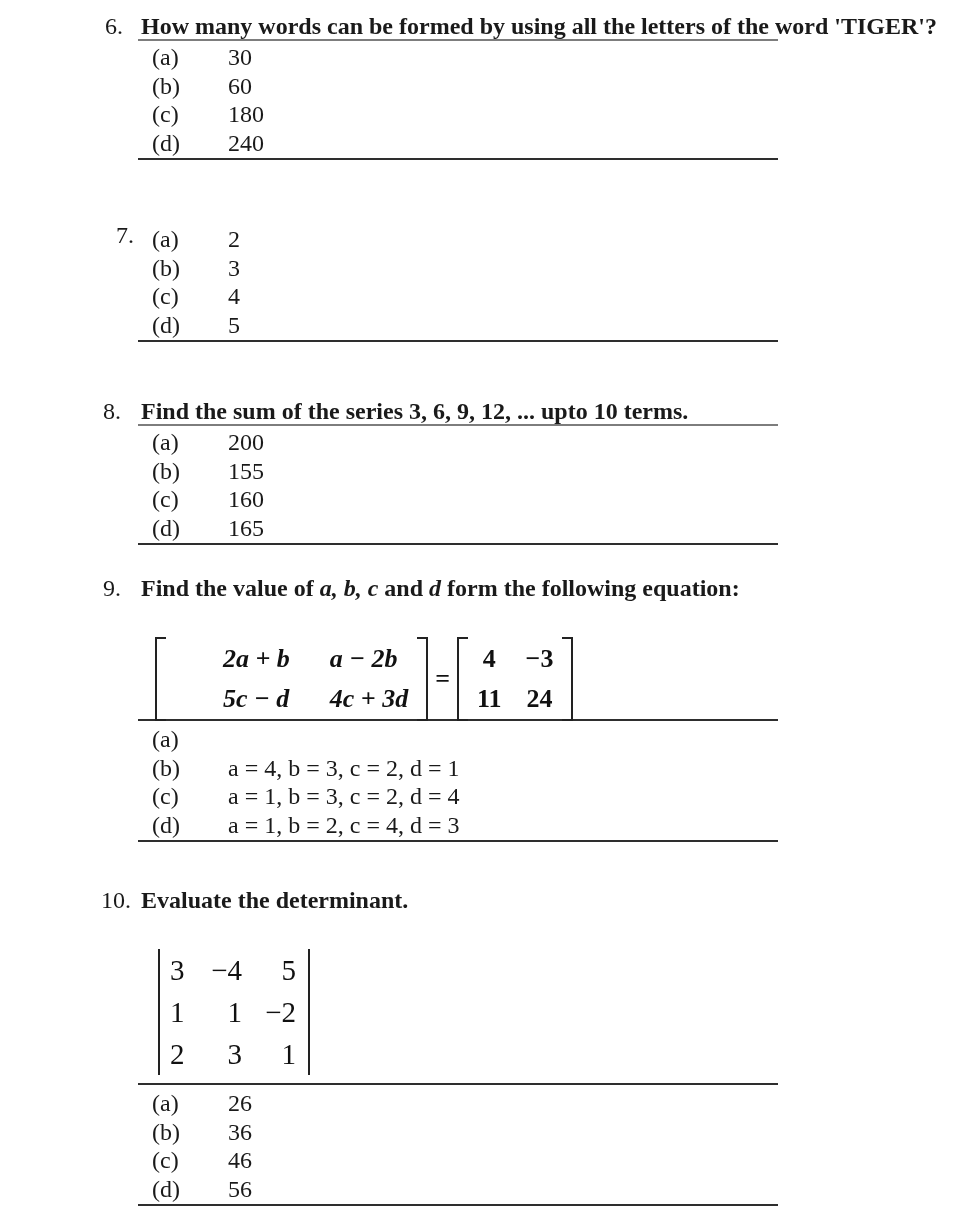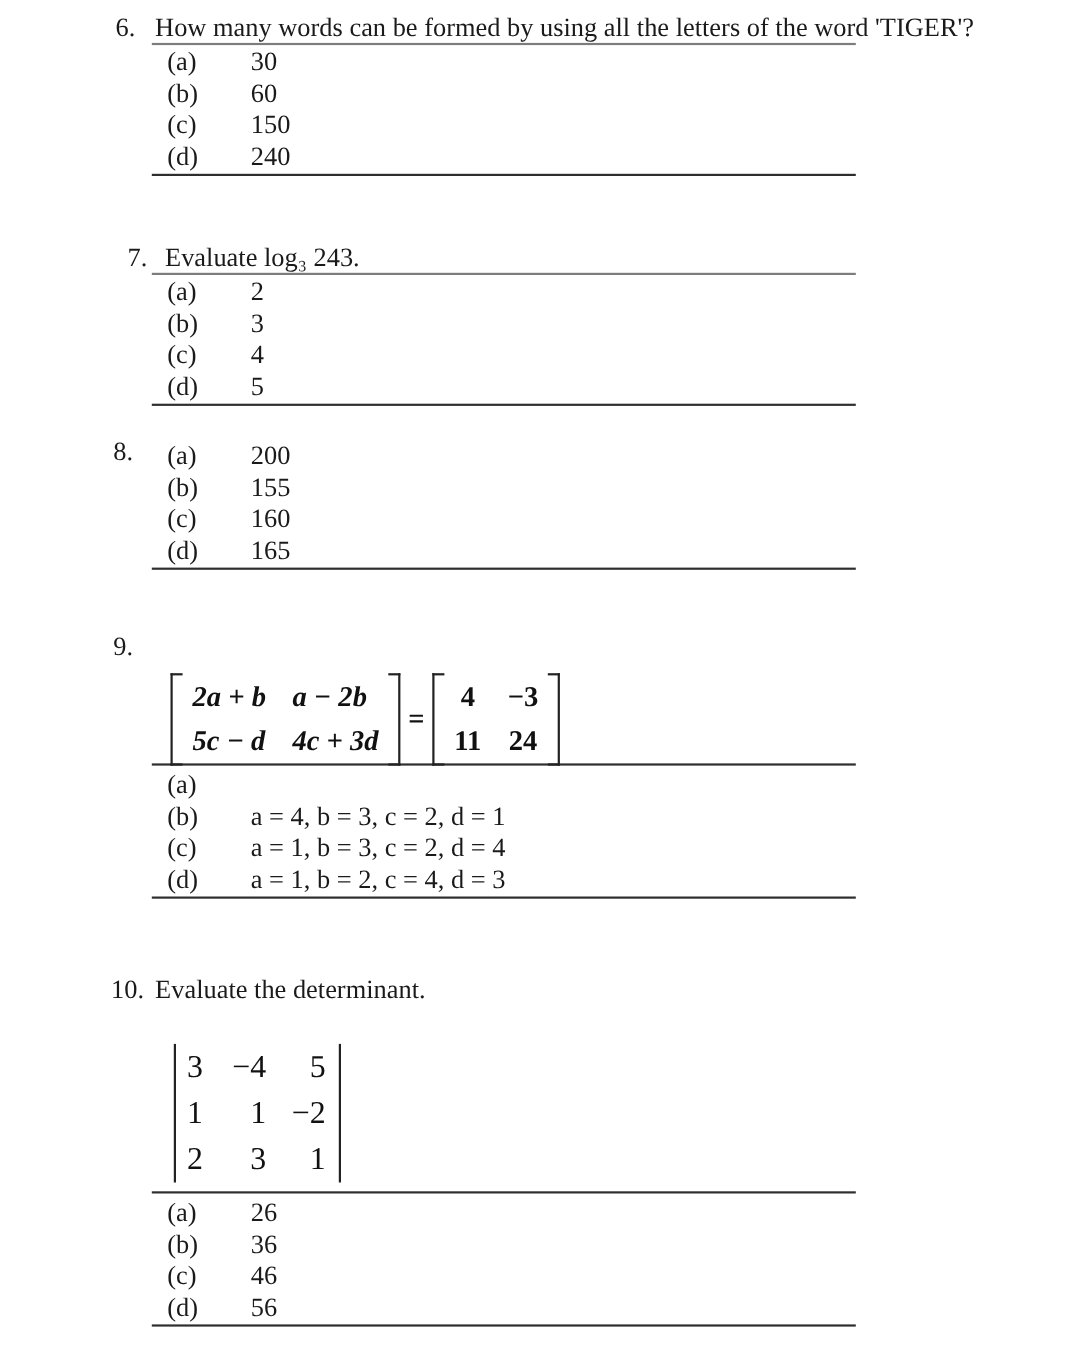--- a/index.html
+++ b/index.html
@@ -16,20 +16,21 @@
   .q-num {
     position: absolute; top: 0; line-height: 25px;
     white-space: nowrap;
   }
 
   .q-head {
     line-height: 25px;
     padding-left: 3px;
     white-space: nowrap;
     overflow: visible;
+    font-weight: bold;
   }
   .q-head.underlined { border-bottom: 2px solid #7d7d7d; }
 
   .q-options {
     border-bottom: 2px solid #2e2e2e;
     padding: 2px 0 1px 0;
   }
   .opt { display: flex; line-height: 28.5px; padding-left: 14px; }
   .opt-label { width: 76px; flex: 0 0 76px; }
   .opt-value { white-space: nowrap; font-family: Liberation Serif, serif; }
@@ -41,21 +42,21 @@
 
   .matrix-eq {
     position: absolute; left: 17px; top: 36px;
     display: flex; align-items: center;
     font-size: 26px; font-style: italic; font-weight: bold; color: #111;
   }
   .bk { width: 9px; align-self: stretch; }
   .bk-l { border: 2px solid #222; border-right: none; margin-right: 1px; }
   .bk-r { border: 2px solid #222; border-left: none; margin-left: 1px; }
   .mtable { display: grid; padding: 2px 8px; align-content: center; }
-  .mtable.left  { grid-template-columns: auto auto; column-gap: 24px; }
+  .mtable.left  { grid-template-columns: auto auto; column-gap: 40px; margin-left: 48px; }
   .mtable.right { grid-template-columns: auto auto; column-gap: 24px; }
   .mcell { line-height: 40px; white-space: nowrap; }
   .mtable.right .mcell { text-align: center; font-style: normal; }
   .eq-sign { font-style: normal; font-size: 26px; margin: 0 7px; }
 
   .det {
     position: absolute; left: 20px; top: 36px;
     display: grid; grid-template-columns: 14px 44px 40px; column-gap: 14px;
     border-left: 2px solid #222; border-right: 2px solid #222;
     padding: 0 12px 0 10px;
@@ -79,34 +80,31 @@
       <div class="opt">
         <span class="opt-label">(a)</span>
         <span class="opt-value">30</span>
       </div>
       <div class="opt">
         <span class="opt-label">(b)</span>
         <span class="opt-value">60</span>
       </div>
       <div class="opt">
         <span class="opt-label">(c)</span>
-        <span class="opt-value">150</span>
+        <span class="opt-value">180</span>
       </div>
       <div class="opt">
         <span class="opt-label">(d)</span>
         <span class="opt-value">240</span>
       </div>
     </div>
   </section>
 
   <section class="q" style="top:223px">
     <span class="q-num" style="left:-22px">7.</span>
-    <div class="q-head underlined" style="padding-left:12px">
-      <span>Evaluate log₃ 243.</span>
-    </div>
     <div class="q-options">
       <div class="opt">
         <span class="opt-label">(a)</span>
         <span class="opt-value">2</span>
       </div>
       <div class="opt">
         <span class="opt-label">(b)</span>
         <span class="opt-value">3</span>
       </div>
       <div class="opt">
@@ -115,20 +113,23 @@
       </div>
       <div class="opt">
         <span class="opt-label">(d)</span>
         <span class="opt-value">5</span>
       </div>
     </div>
   </section>
 
   <section class="q" style="top:399px">
     <span class="q-num" style="left:-35px">8.</span>
+    <div class="q-head underlined">
+      <span>Find the sum of the series 3, 6, 9, 12, ... upto 10 terms.</span>
+    </div>
     <div class="q-options">
       <div class="opt">
         <span class="opt-label">(a)</span>
         <span class="opt-value">200</span>
       </div>
       <div class="opt">
         <span class="opt-label">(b)</span>
         <span class="opt-value">155</span>
       </div>
       <div class="opt">
@@ -137,20 +138,23 @@
       </div>
       <div class="opt">
         <span class="opt-label">(d)</span>
         <span class="opt-value">165</span>
       </div>
     </div>
   </section>
 
   <section class="q" style="top:576px">
     <span class="q-num" style="left:-35px">9.</span>
+    <div class="q-head">
+      <span>Find the value of </span><i>a, b, c</i><span> and </span><i>d</i><span> form the following equation:</span>
+    </div>
     <div class="eq-wrap q9">
       <div class="matrix-eq">
         <span class="bk bk-l"></span>
         <span class="mtable left">
           <span class="mcell">2a + b</span>
           <span class="mcell">a − 2b</span>
           <span class="mcell">5c − d</span>
           <span class="mcell">4c + 3d</span>
         </span>
         <span class="bk bk-r"></span>

